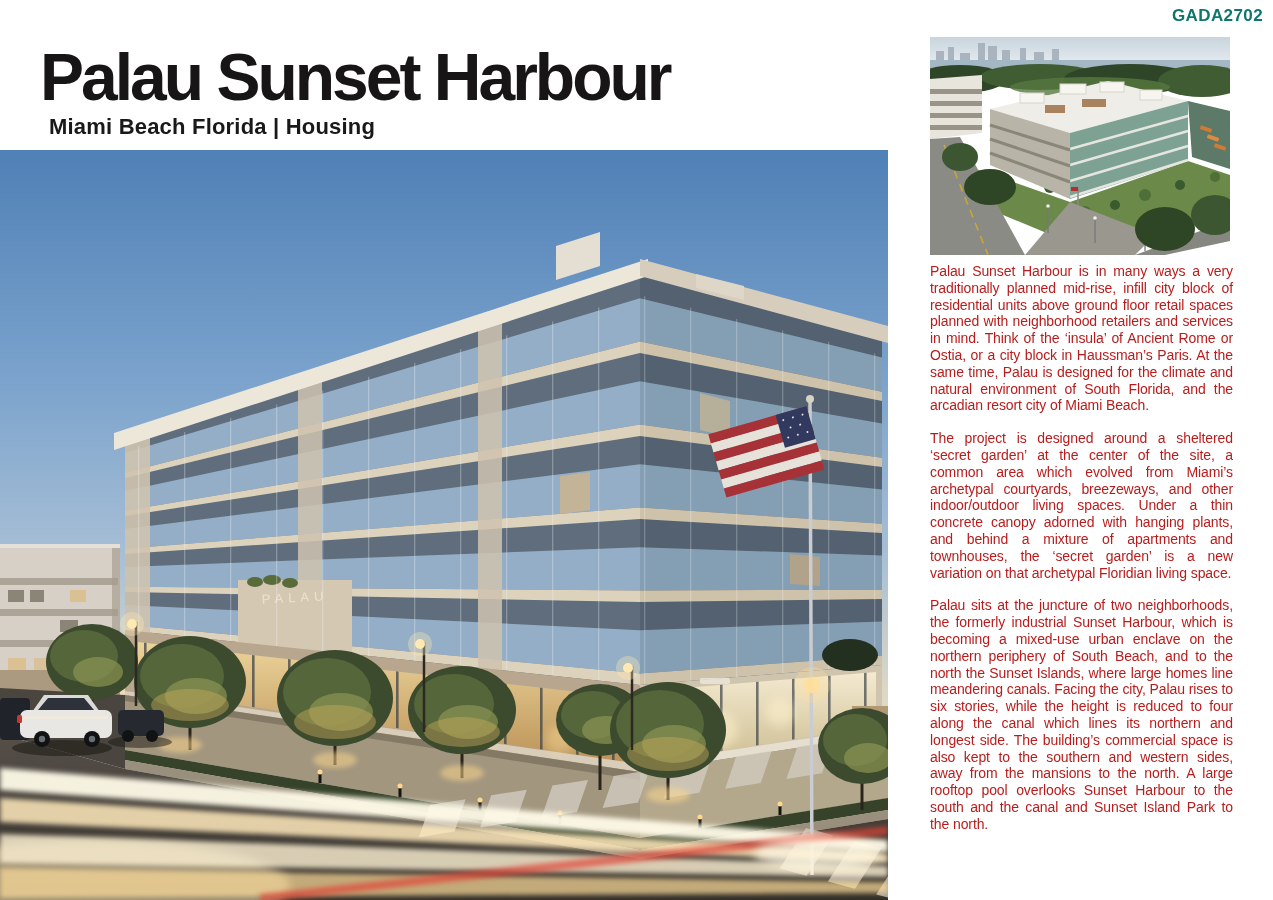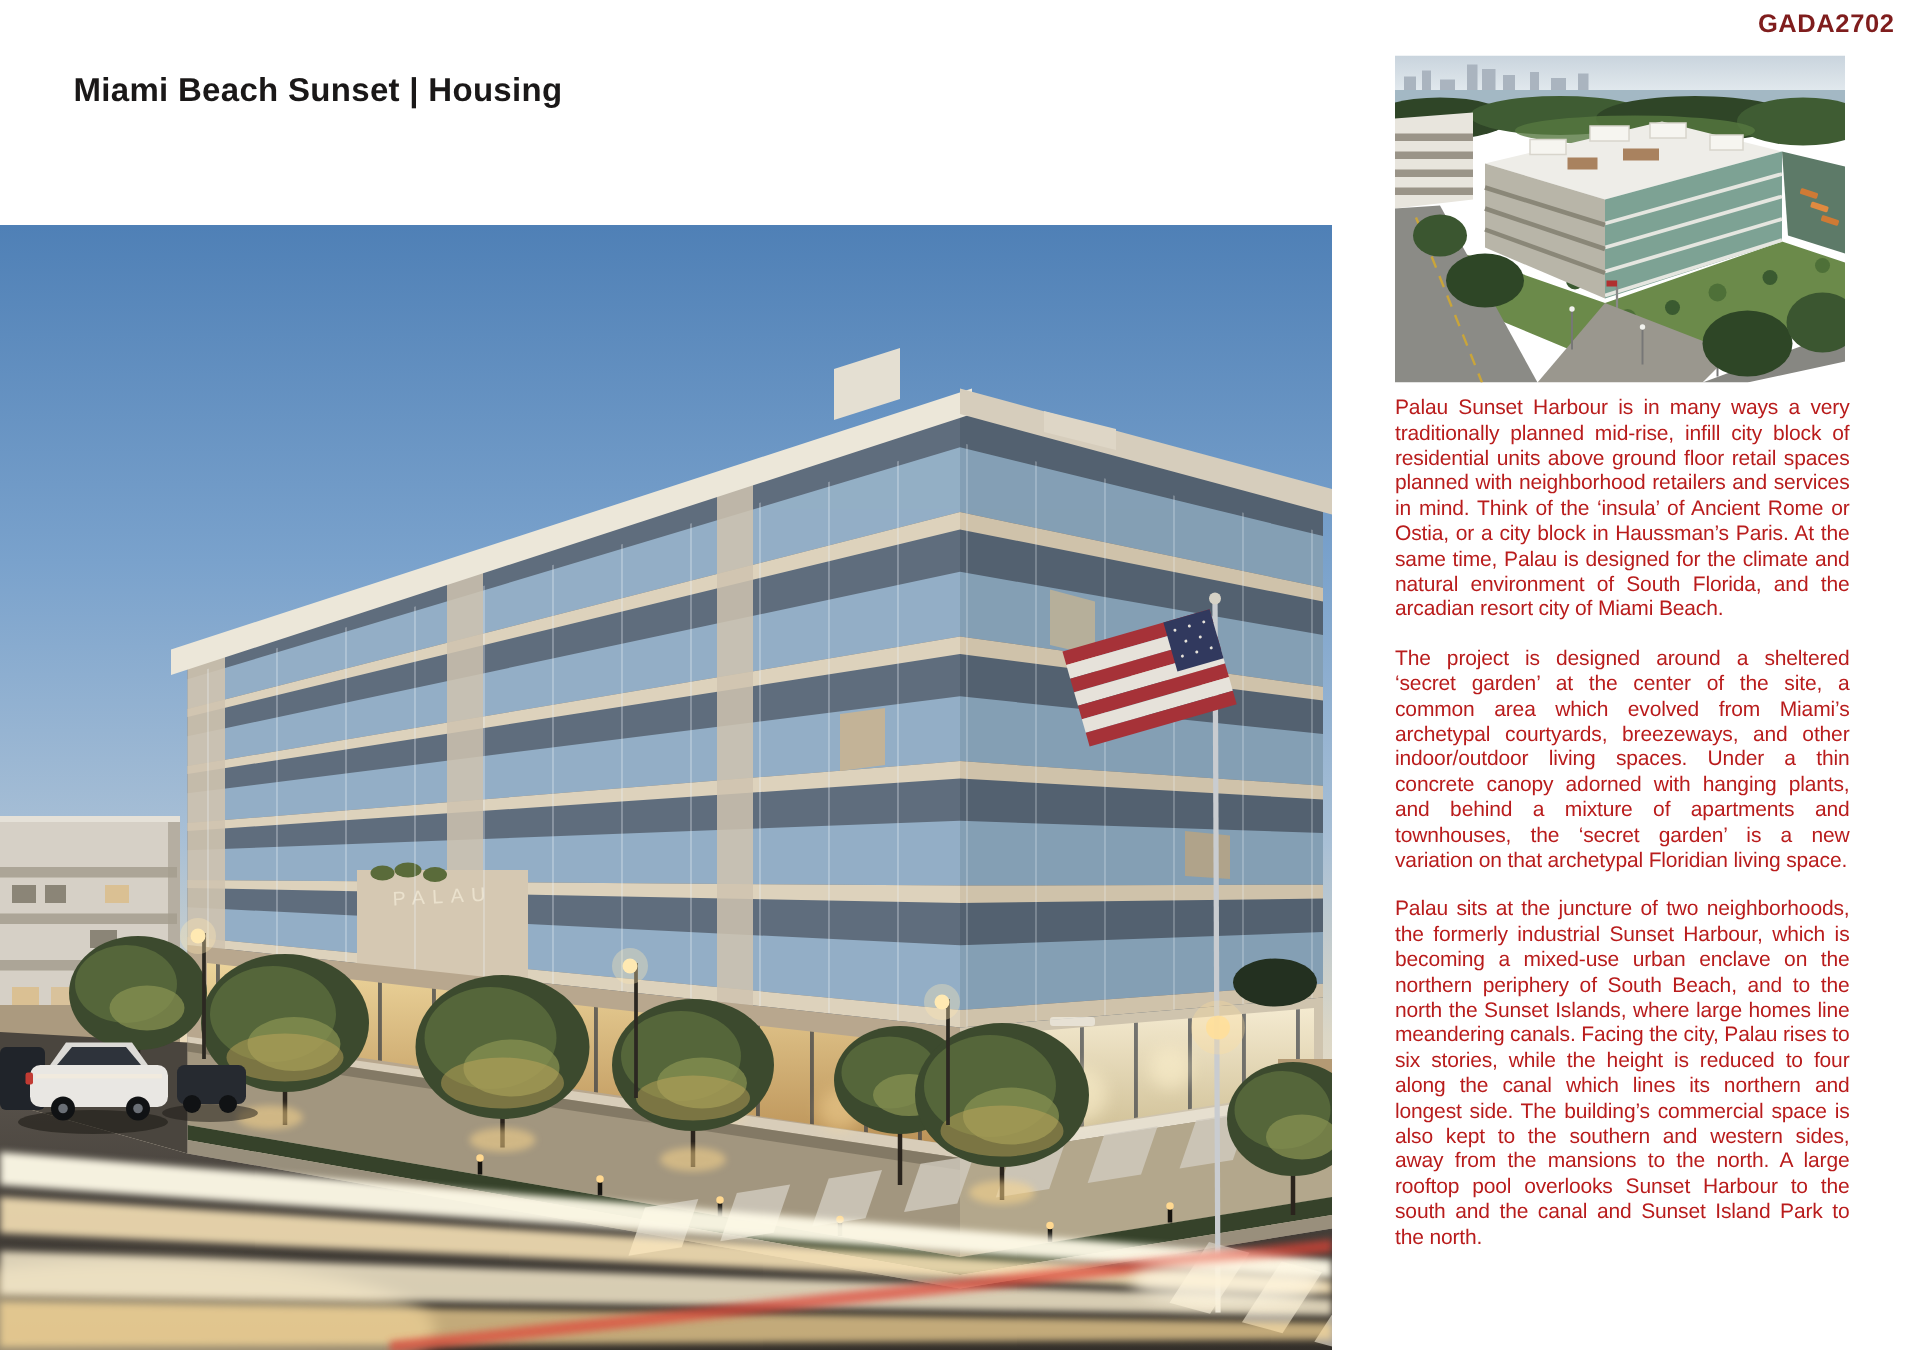--- a/index.html
+++ b/index.html
@@ -2,21 +2,21 @@
 <html><head>
 <meta charset="utf-8">
 <style>
   html,body{margin:0;padding:0;}
   body{
     width:1273px;height:900px;position:relative;overflow:hidden;
     background:#ffffff;font-family:"Liberation Sans", sans-serif;
   }
   .page-code{
     position:absolute;top:6px;right:10px;
-    font-size:17px;font-weight:bold;color:#7f1d1d;letter-spacing:.4px;
+    font-size:17px;font-weight:bold;color:#0f766e;letter-spacing:.4px;
   }
   .header{position:absolute;left:40px;top:44px;width:860px;}
   .title{
     font-size:66px;font-weight:bold;color:#171515;
     letter-spacing:-3px;line-height:1.02;white-space:nowrap;
   }
   .subtitle{
     font-size:22px;font-weight:bold;color:#1a1818;
     letter-spacing:.2px;margin:3px 0 0 9px;white-space:nowrap;
   }
@@ -33,21 +33,22 @@
     font-family:"Liberation Sans", sans-serif;font-size:13px;
     letter-spacing:5px;fill:#ece3cf;opacity:.95;
   }
 </style>
 </head>
 <body>
 
 <div class="page-code">GADA2702</div>
 
 <div class="header">
-  <div class="subtitle">Miami Beach Sunset | Housing</div>
+  <div class="title">Palau Sunset Harbour</div>
+  <div class="subtitle">Miami Beach Florida | Housing</div>
 </div>
 
 <figure class="main-photo" style="margin:0">
 <svg width="888" height="750" viewBox="0 0 888 750" xmlns="http://www.w3.org/2000/svg">
   <defs>
     <linearGradient id="skyGrad" x1="0" y1="0" x2="0" y2="1">
       <stop offset="0" stop-color="#4f80b6"></stop>
           <stop offset=".3" stop-color="#7aa2cc"></stop>
       <stop offset=".55" stop-color="#a9c0d6"></stop>
           <stop offset=".72" stop-color="#dcd7c6"></stop>

